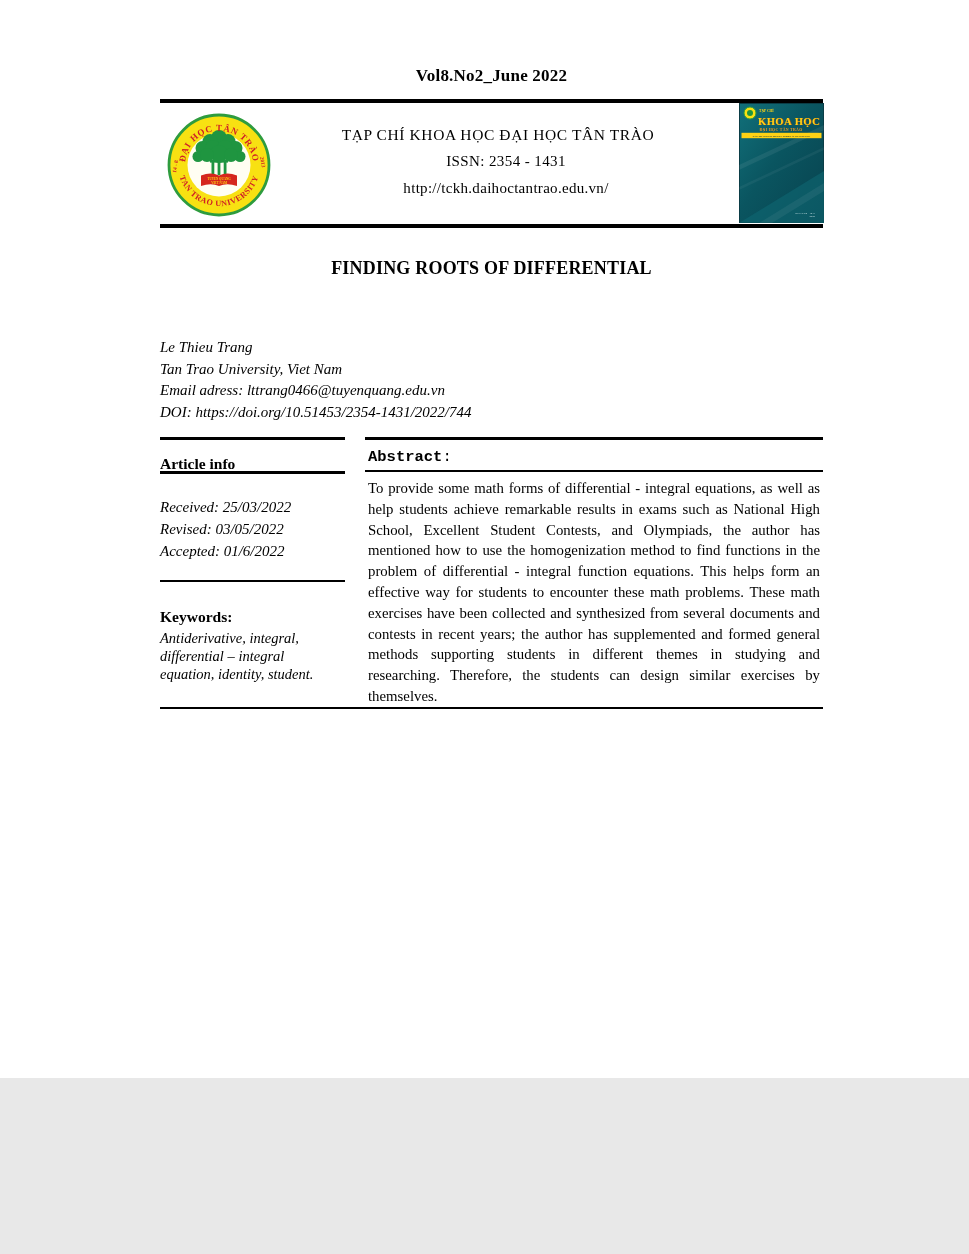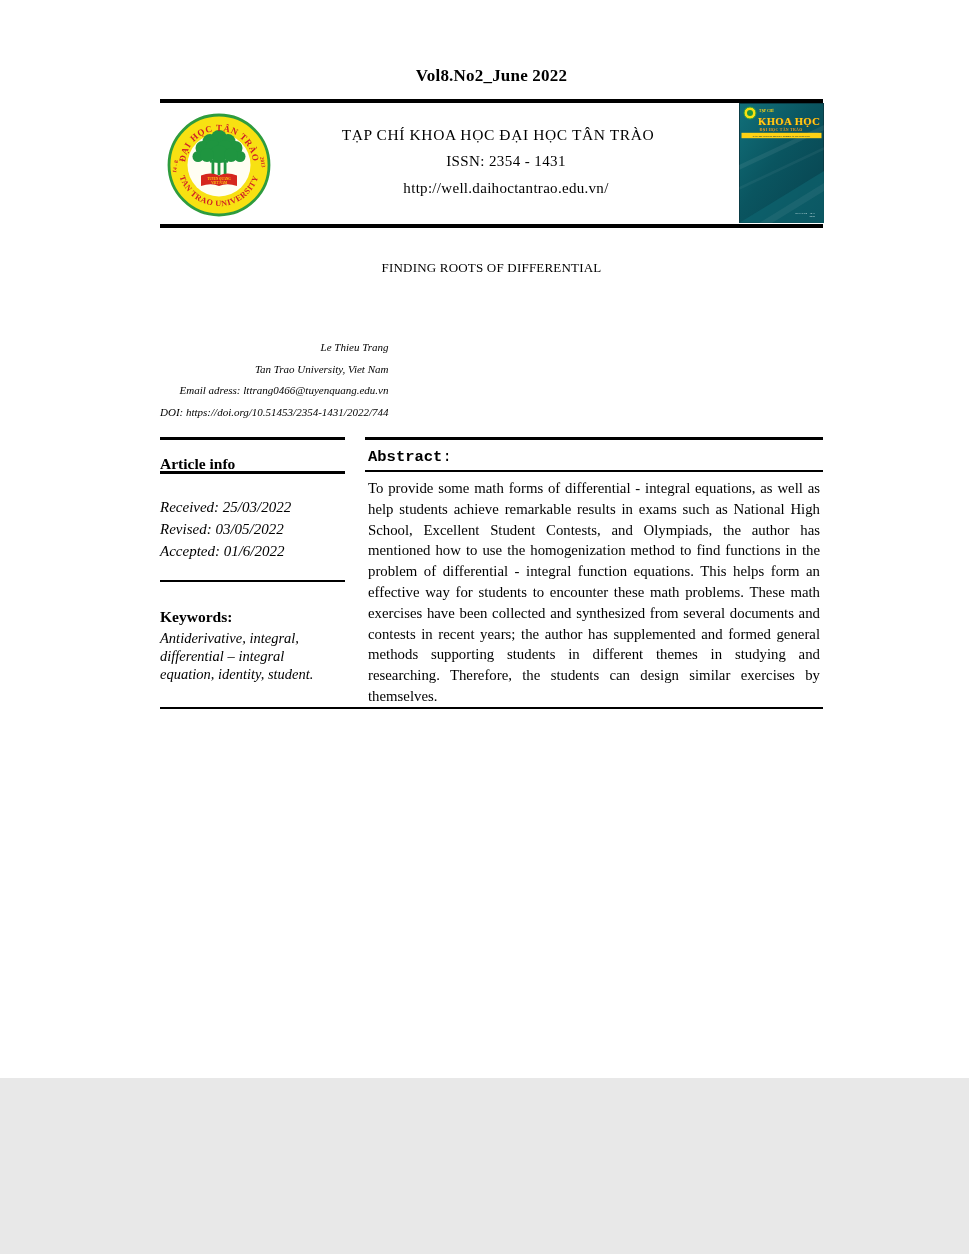--- a/index.html
+++ b/index.html
@@ -14,23 +14,23 @@
 
   .running-head { left:160px; top:66px; width:663px; text-align:center;
     font-size:17px; font-weight:bold; letter-spacing:0.2px; }
 
   .mast-center { left:272px; top:126px; width:468px; text-align:center; }
   .mast-center .journal-name { font-size:15.5px; letter-spacing:0.6px; margin:0 16px 10px 0; line-height:17px; }
   .mast-center .issn { font-size:15px; letter-spacing:0.4px; margin:0 0 10px 0; line-height:17px; }
   .mast-center .url { font-size:15px; letter-spacing:0.3px; margin:0; line-height:17px; }
 
   .title-block { left:160px; top:254px; width:663px; text-align:center;
-    font-size:13px; font-weight:normal; line-height:28.5px; letter-spacing:0.2px; }
+    font-size:18px; font-weight:bold; line-height:28.5px; letter-spacing:0.2px; }
 
-  .author-block { left:160px; top:337px; font-style:italic; font-size:11px; line-height:21.6px;text-align:right; }
+  .author-block { left:160px; top:337px; font-style:italic; font-size:15px; line-height:21.6px; }
 
   .col-head { font-size:15.5px; font-weight:bold; }
   .article-info-head { left:160px; top:448px;margin-top:7px; }
   .abstract-head { left:368px; top:448px;font-family:Liberation Mono, monospace; }
   .abstract-head .colon { font-weight:normal; }
 
   .dates { left:160px; top:496px; font-style:italic; font-size:15px; line-height:22px; }
   .keywords-head { left:160px; top:608px; font-size:15.5px; font-weight:bold; }
   .keywords-text { left:160px; top:629px; width:158px; font-style:italic; font-size:14.5px; line-height:18px; }
 
@@ -91,21 +91,21 @@
     <text font-size="8.2" font-weight="bold" fill="#d01f26" letter-spacing="0.5">
       <textPath href="#arcBottom" startOffset="50%" text-anchor="middle">TAN TRAO UNIVERSITY</textPath>
     </text>
     <text x="9" y="60" font-size="5.4" font-weight="bold" fill="#d01f26" transform="rotate(-80 9 60)">14 - 8</text>
     <text x="93" y="44" font-size="5.4" font-weight="bold" fill="#d01f26" transform="rotate(80 93 44)">2013</text>
   </svg>
 
   <div class="abs mast-center">
     <p class="journal-name">TẠP CHÍ KHOA HỌC ĐẠI HỌC TÂN TRÀO</p>
     <p class="issn">ISSN: 2354 - 1431</p>
-    <p class="url">http://well.daihoctantrao.edu.vn/</p>
+    <p class="url">http://tckh.daihoctantrao.edu.vn/</p>
   </div>
 
   <svg class="abs" style="left:739px;top:103px;" width="85" height="120" viewBox="0 0 85 120">
     <defs>
       <linearGradient id="cg" x1="0" y1="0" x2="1" y2="1">
         <stop offset="0" stop-color="#11707a"></stop>
         <stop offset="0.45" stop-color="#0a5560"></stop>
         <stop offset="1" stop-color="#08424e"></stop>
       </linearGradient>
     </defs>

